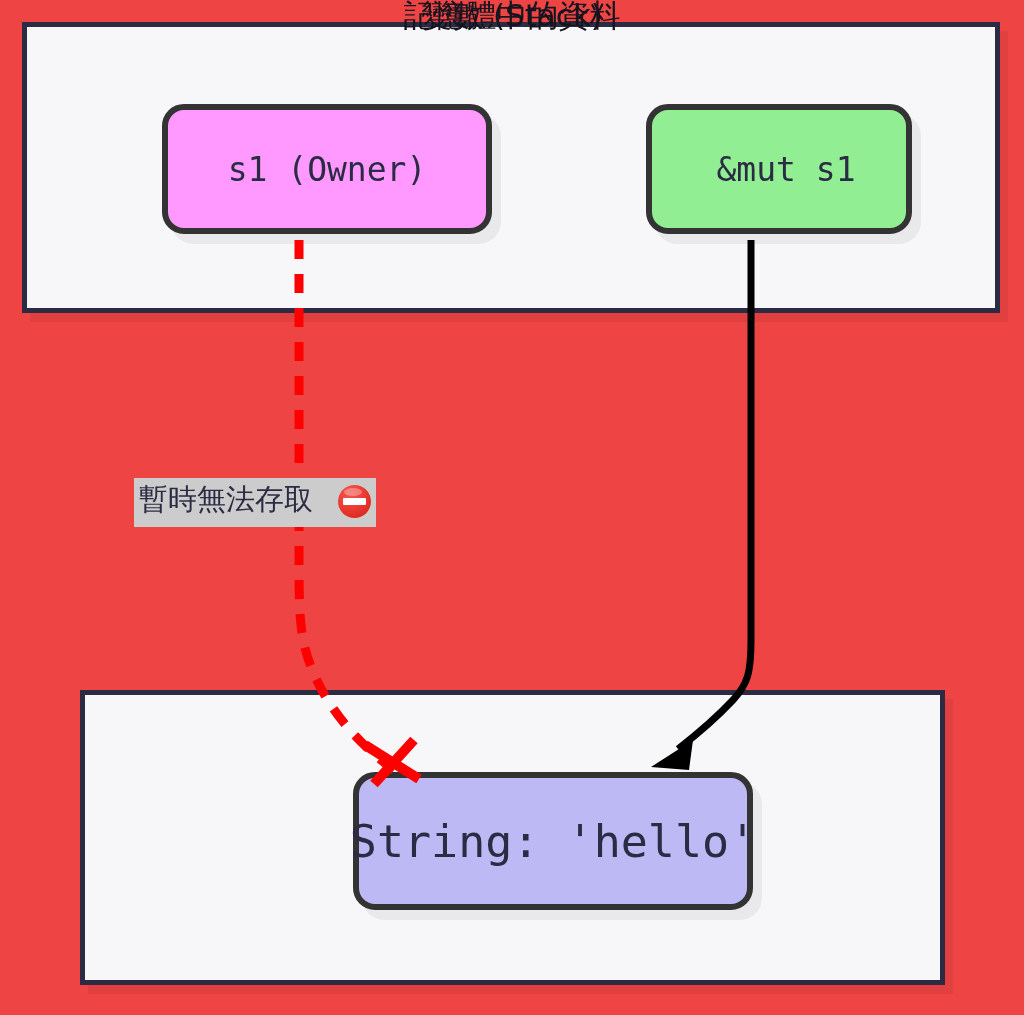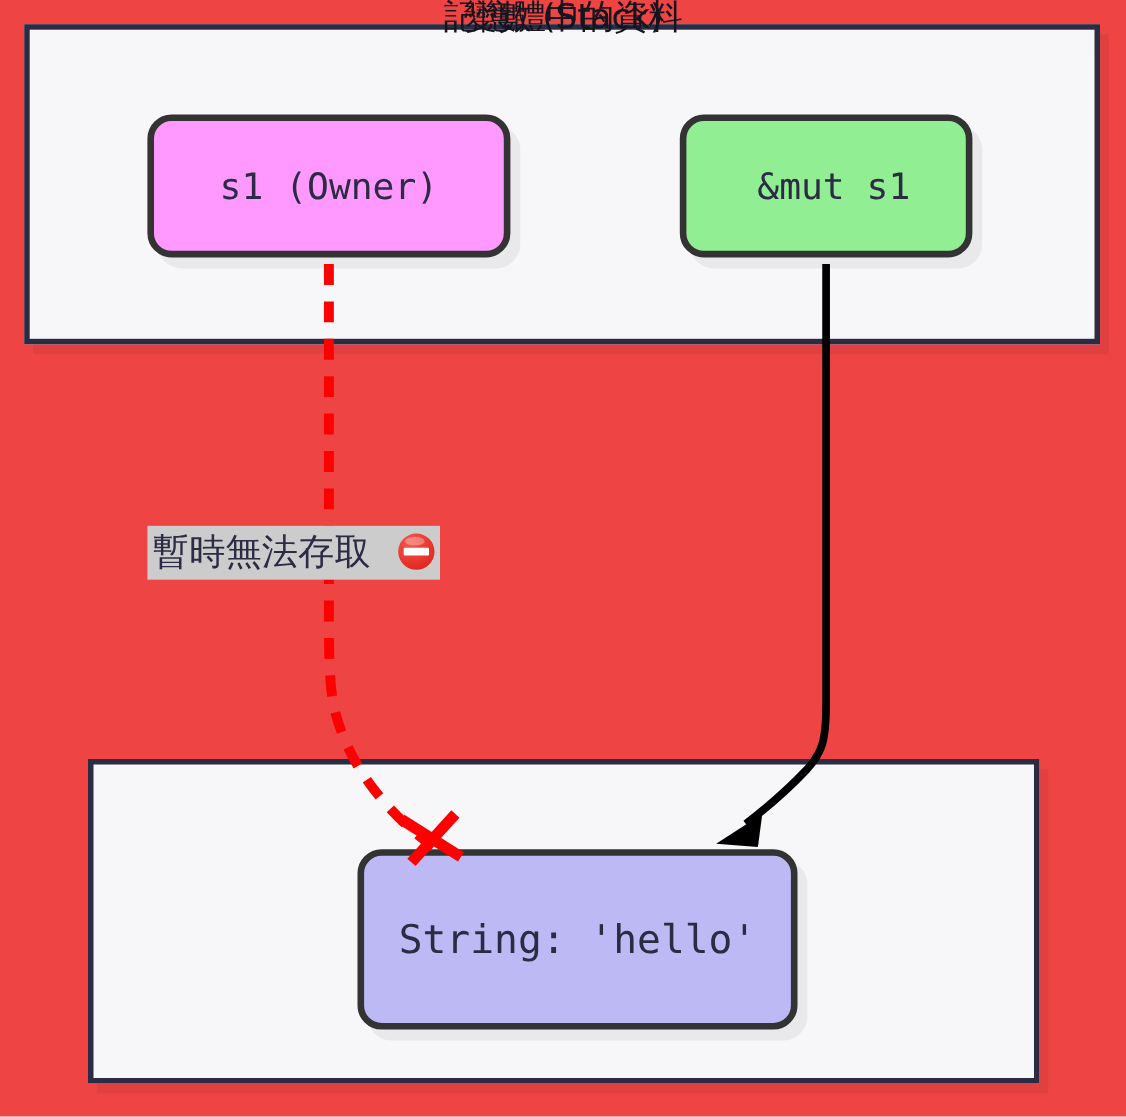--- a/index.html
+++ b/index.html
@@ -68,20 +68,21 @@
     display: flex;
     align-items: center;
     justify-content: center;
     border: 6px solid #333333;
     border-radius: 22px;
     box-shadow: 9px 10px 0 0 rgba(0,0,0,0.055);
     color: #2b2b44;
     font-family: "DejaVu Sans Mono", monospace;
     white-space: nowrap;
     z-index: 3;
+    margin-left: 28px;
   }
 
   #node-s1 {
     left: 134px;
     top: 104px;
     width: 330px;
     height: 130px;
     background: #ff99ff;
     font-size: 33px;
   }
@@ -91,34 +92,34 @@
     width: 266px;
     height: 130px;
     background: #92ee92;
     font-size: 33px;
     padding-left: 14px;
   }
   #node-heapdata {
     left: 325px;
     top: 772px;
     width: 400px;
-    height: 164px;
+    height: 138px;
     background: #bcb9f5;
-    font-size: 36px;
+    font-size: 45px;
   }
 
   
   .edge-label {
     position: absolute;
     display: flex;
-    align-items: flex-end;
+    align-items: flex-start;
     gap: 25px;
     background: #cccccc;
     color: #2b2b44;
-    font-size: 33px;
+    font-size: 29px;
     line-height: 1;
     padding: 7px 5px 9px 5px;
     white-space: nowrap;
     z-index: 7;
   }
   #label-noaccess { left: 134px; top: 478px; }
   #label-exclusive { left: 661px; top: 478px; }
 
   .noentry-icon {
     display: inline-block;

